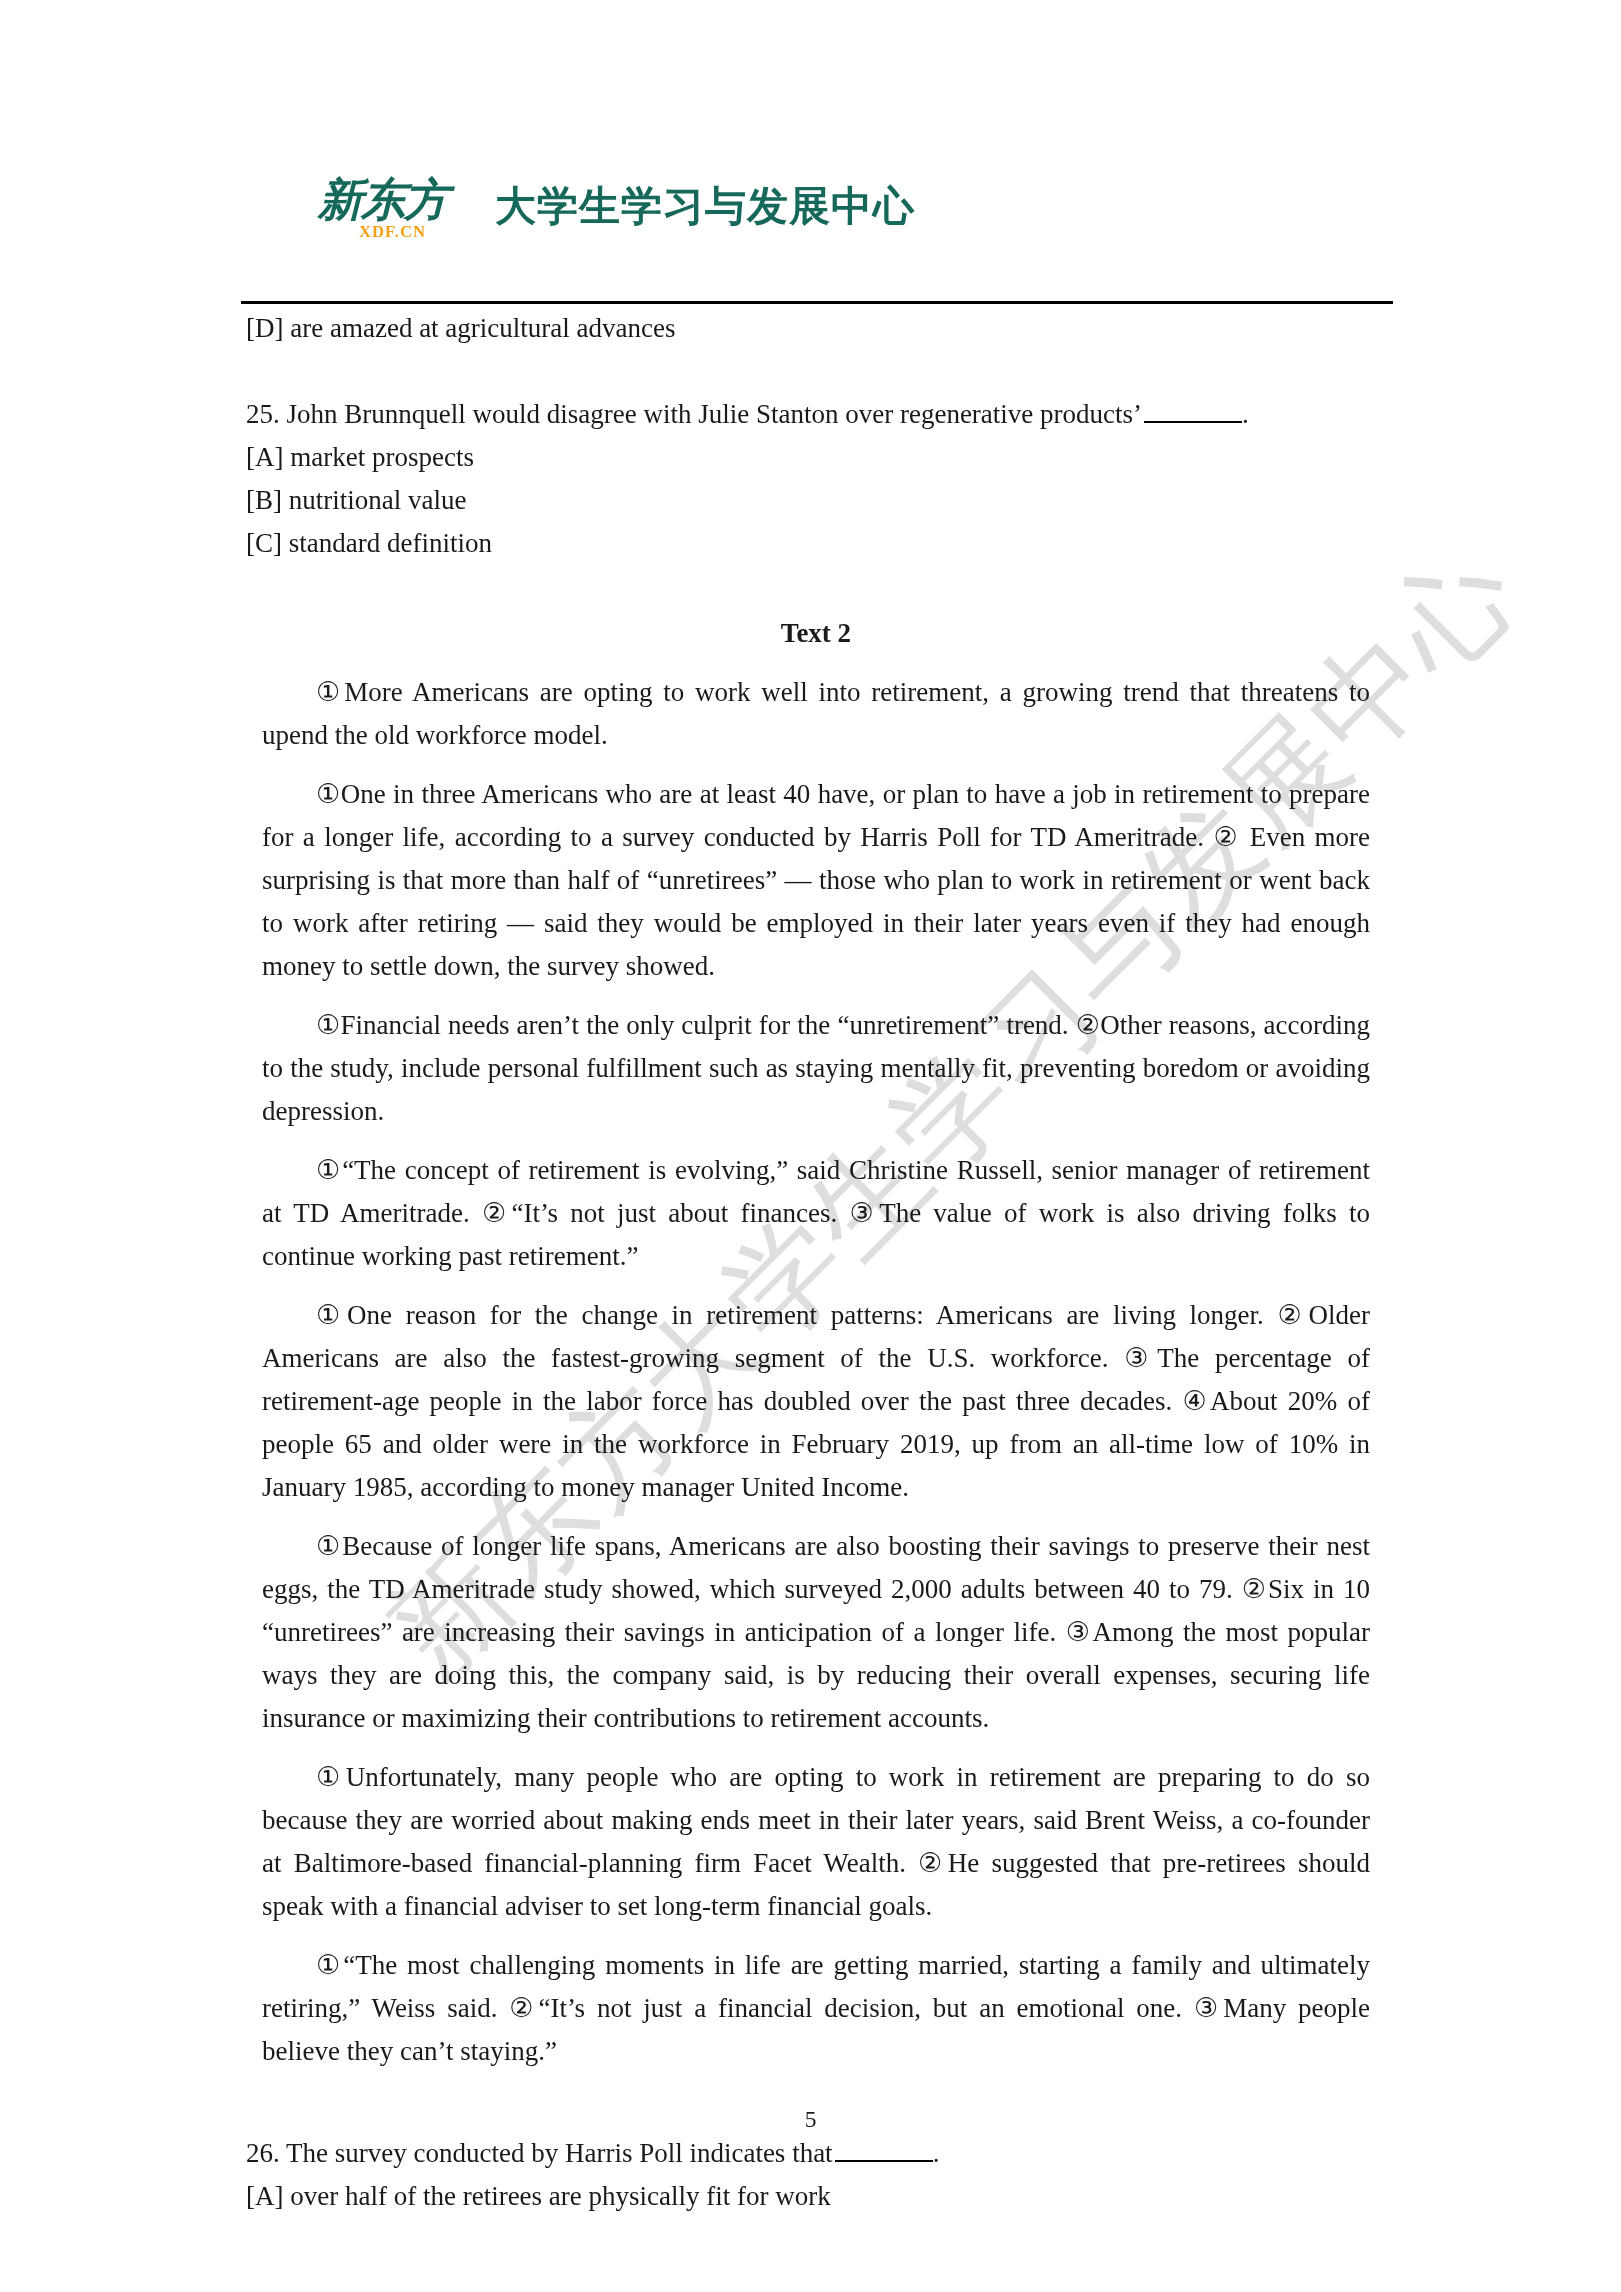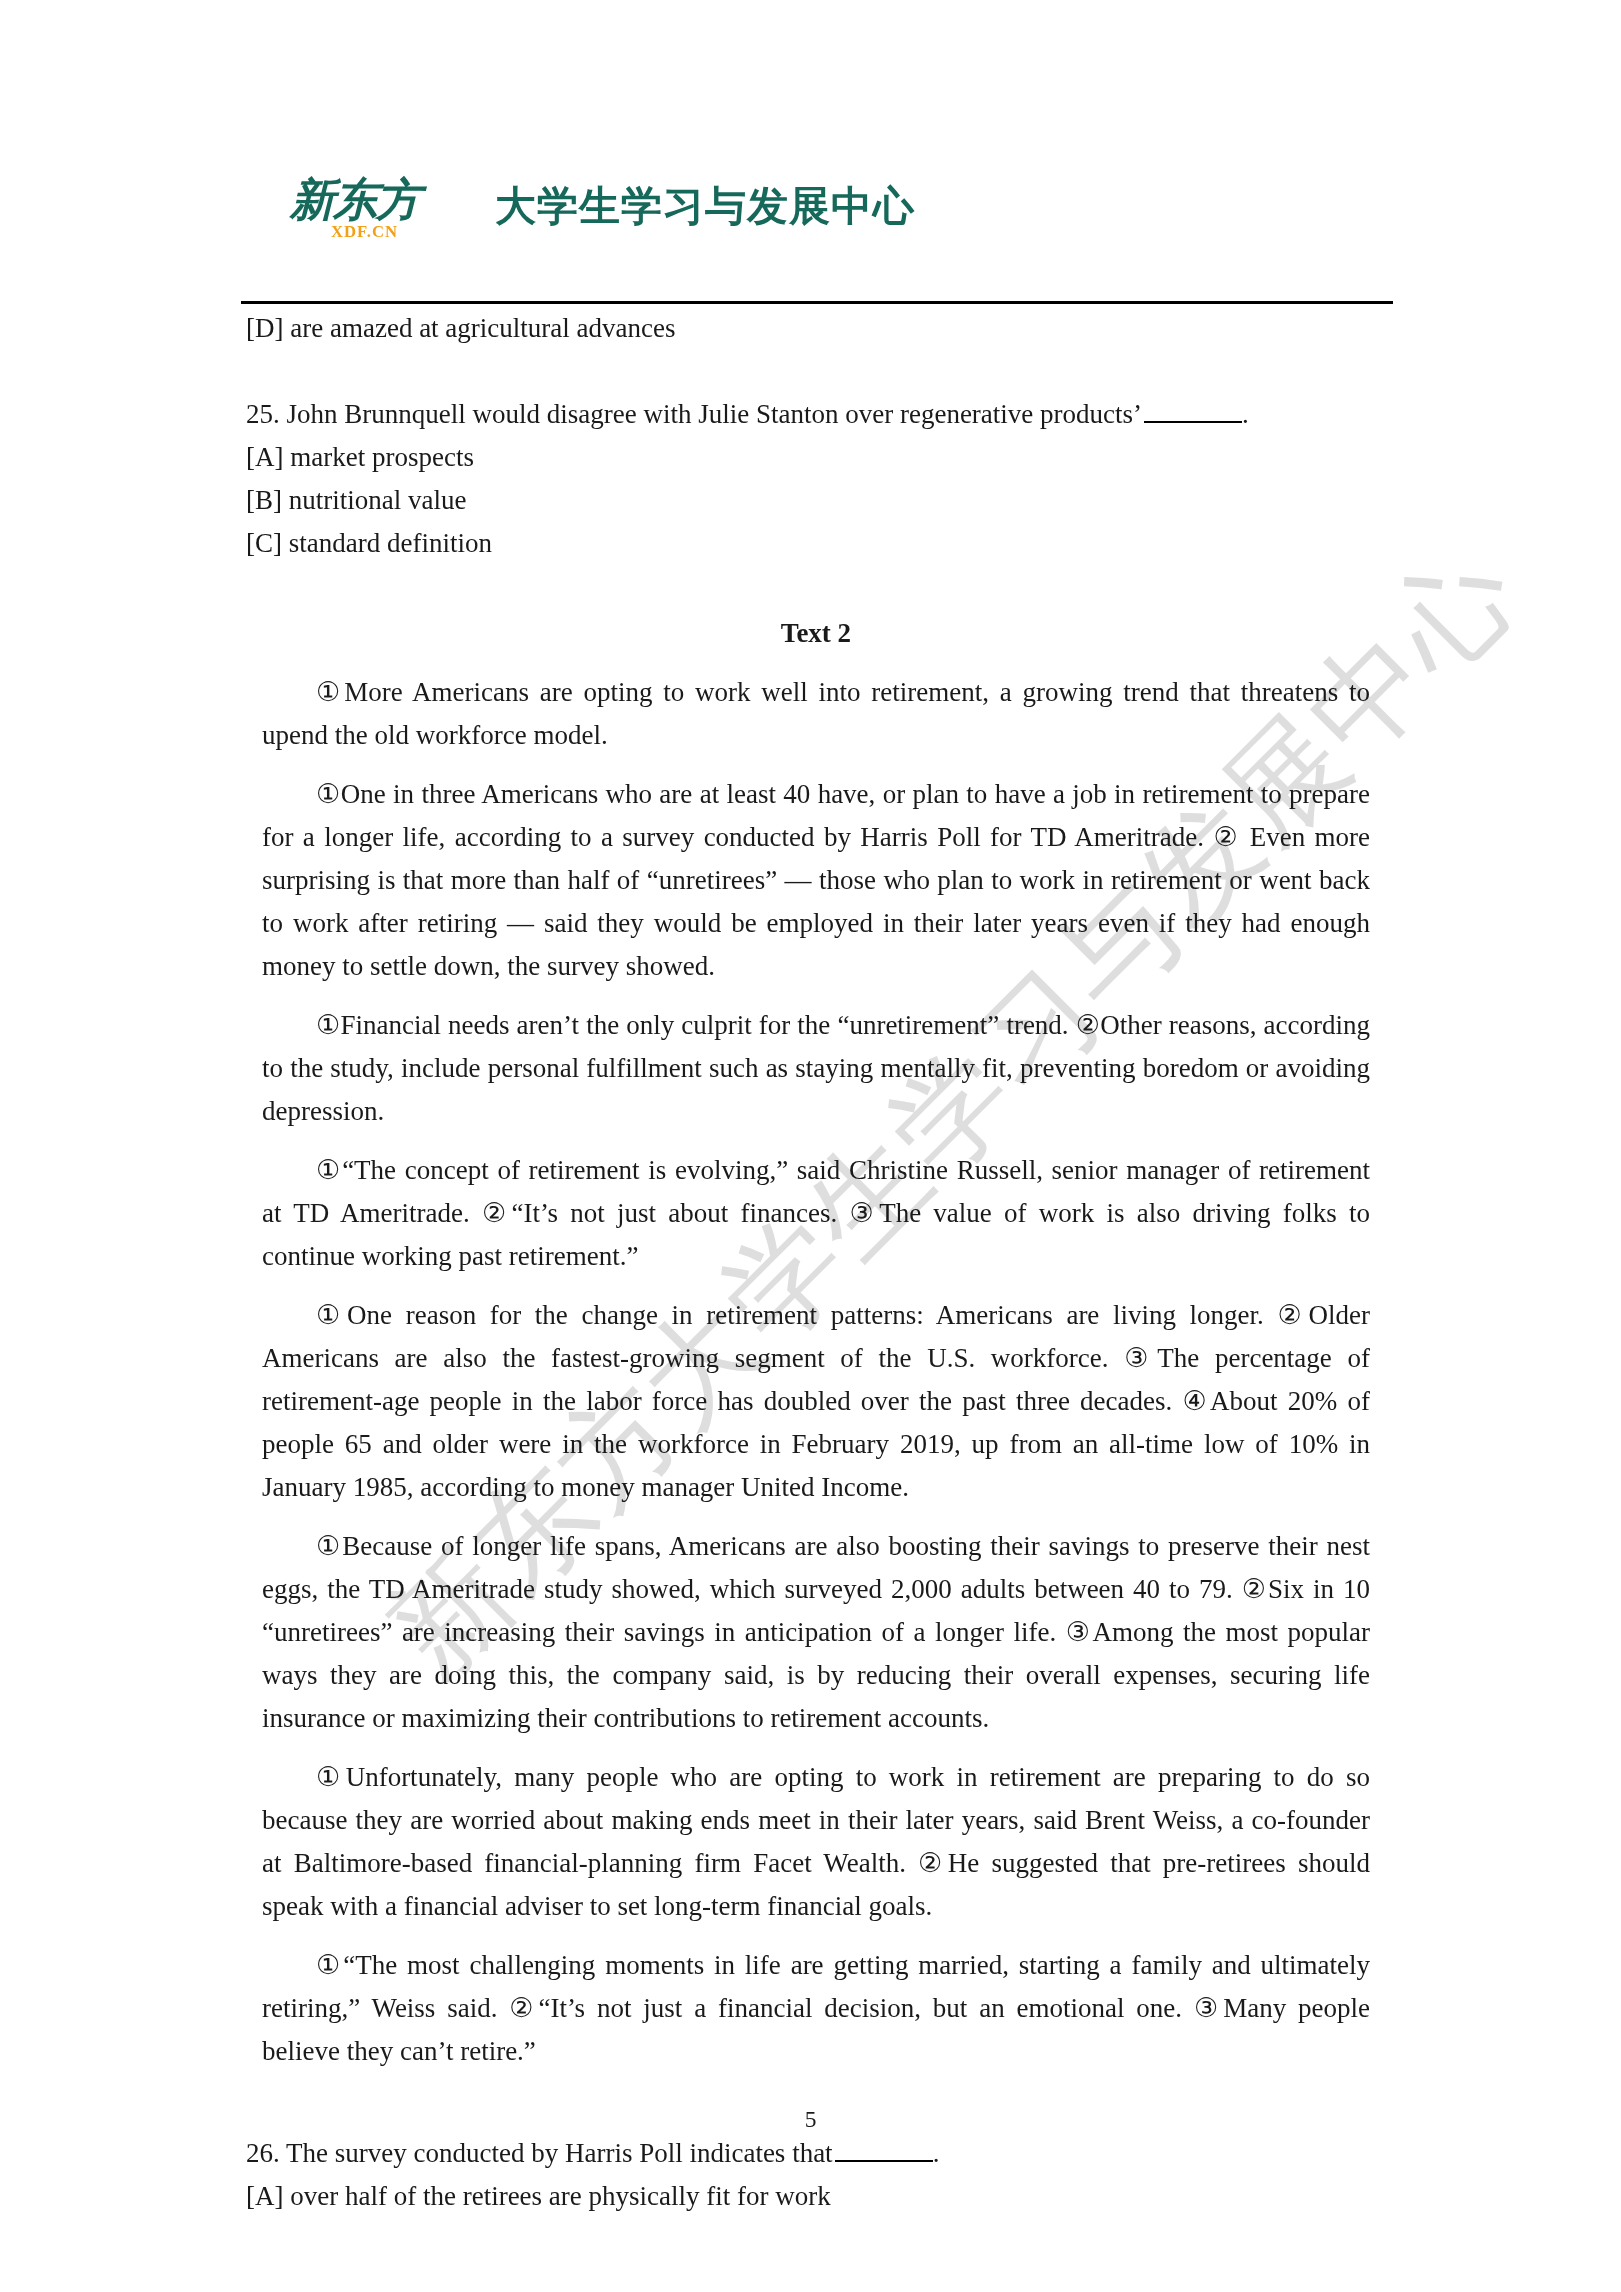--- a/index.html
+++ b/index.html
@@ -1,18 +1,18 @@
 <!DOCTYPE html>
 <html><head>
 <meta charset="utf-8">
 <style>
   html, body { margin: 0; padding: 0; background: #ffffff; }
   body { width: 1621px; height: 2293px; position: relative; overflow: hidden;
          font-family: "Liberation Serif", "DejaVu Serif", serif; color: #1a1a1a; }
-  .logo { position: absolute; left: 290px; top: 174px; width: 167px; height: 76px; }
+  .logo { position: absolute; left: 318px; top: 174px; width: 167px; height: 76px; }
   .logo-cn { position: absolute; left: 0; top: 0; font-family: "DejaVu Sans", sans-serif;
              font-weight: bold; font-style: italic; font-size: 45px; line-height: 51px;
              color: #16695a; letter-spacing: -2px; white-space: nowrap; }
   .logo-en { position: absolute; left: 41px; top: 48px; font-family: Liberation Serif, serif;
              font-weight: bold; font-size: 16.7px; line-height: 19.6px; color: #f2a116; letter-spacing: 1px; }
   .header-title { position: absolute; left: 495px; top: 182px; font-family: "DejaVu Sans", sans-serif;
                   font-weight: bold; font-size: 41px; line-height: 49px; color: #16695a; white-space: nowrap;
                   letter-spacing: 1px; }
   .rule { position: absolute; left: 241px; top: 301px; width: 1152px; height: 2.9px; background: #000; }
 
@@ -55,21 +55,21 @@
 
   <div>
     <p class="title">Text 2</p>
     <p class="para">①More Americans are opting to work well into retirement, a growing trend that threatens to upend the old workforce model.</p>
     <p class="para">①One in three Americans who are at least 40 have, or plan to have a job in retirement to prepare for a longer life, according to a survey conducted by Harris Poll for TD Ameritrade. ② Even more surprising is that more than half of “unretirees” — those who plan to work in retirement or went back to work after retiring — said they would be employed in their later years even if they had enough money to settle down, the survey showed.</p>
     <p class="para">①Financial needs aren’t the only culprit for the “unretirement” trend. ②Other reasons, according to the study, include personal fulfillment such as staying mentally fit, preventing boredom or avoiding depression.</p>
     <p class="para">①“The concept of retirement is evolving,” said Christine Russell, senior manager of retirement at TD Ameritrade. ②“It’s not just about finances. ③The value of work is also driving folks to continue working past retirement.”</p>
     <p class="para">①One reason for the change in retirement patterns: Americans are living longer. ②Older Americans are also the fastest-growing segment of the U.S. workforce. ③The percentage of retirement-age people in the labor force has doubled over the past three decades. ④About 20% of people 65 and older were in the workforce in February 2019, up from an all-time low of 10% in January 1985, according to money manager United Income.</p>
     <p class="para">①Because of longer life spans, Americans are also boosting their savings to preserve their nest eggs, the TD Ameritrade study showed, which surveyed 2,000 adults between 40 to 79. ②Six in 10 “unretirees” are increasing their savings in anticipation of a longer life. ③Among the most popular ways they are doing this, the company said, is by reducing their overall expenses, securing life insurance or maximizing their contributions to retirement accounts.</p>
     <p class="para">①Unfortunately, many people who are opting to work in retirement are preparing to do so because they are worried about making ends meet in their later years, said Brent Weiss, a co-founder at Baltimore-based financial-planning firm Facet Wealth. ②He suggested that pre-retirees should speak with a financial adviser to set long-term financial goals.</p>
-    <p class="para">①“The most challenging moments in life are getting married, starting a family and ultimately retiring,” Weiss said. ②“It’s not just a financial decision, but an emotional one. ③Many people believe they can’t retire.”</p>
+    <p class="para">①“The most challenging moments in life are getting married, starting a family and ultimately retiring,” Weiss said. ②“It’s not just a financial decision, but an emotional one. ③Many people believe they can’t staying.”</p>
   </div>
   <div class="gap"></div>
 
   <div>
     <p class="line"><span>26. The survey conducted by Harris Poll indicates that</span><span class="blank"></span><span>.</span></p>
     <p class="line">[A] over half of the retirees are physically fit for work</p>
   </div>
 </div>
 
 <div class="page-num">5</div>

